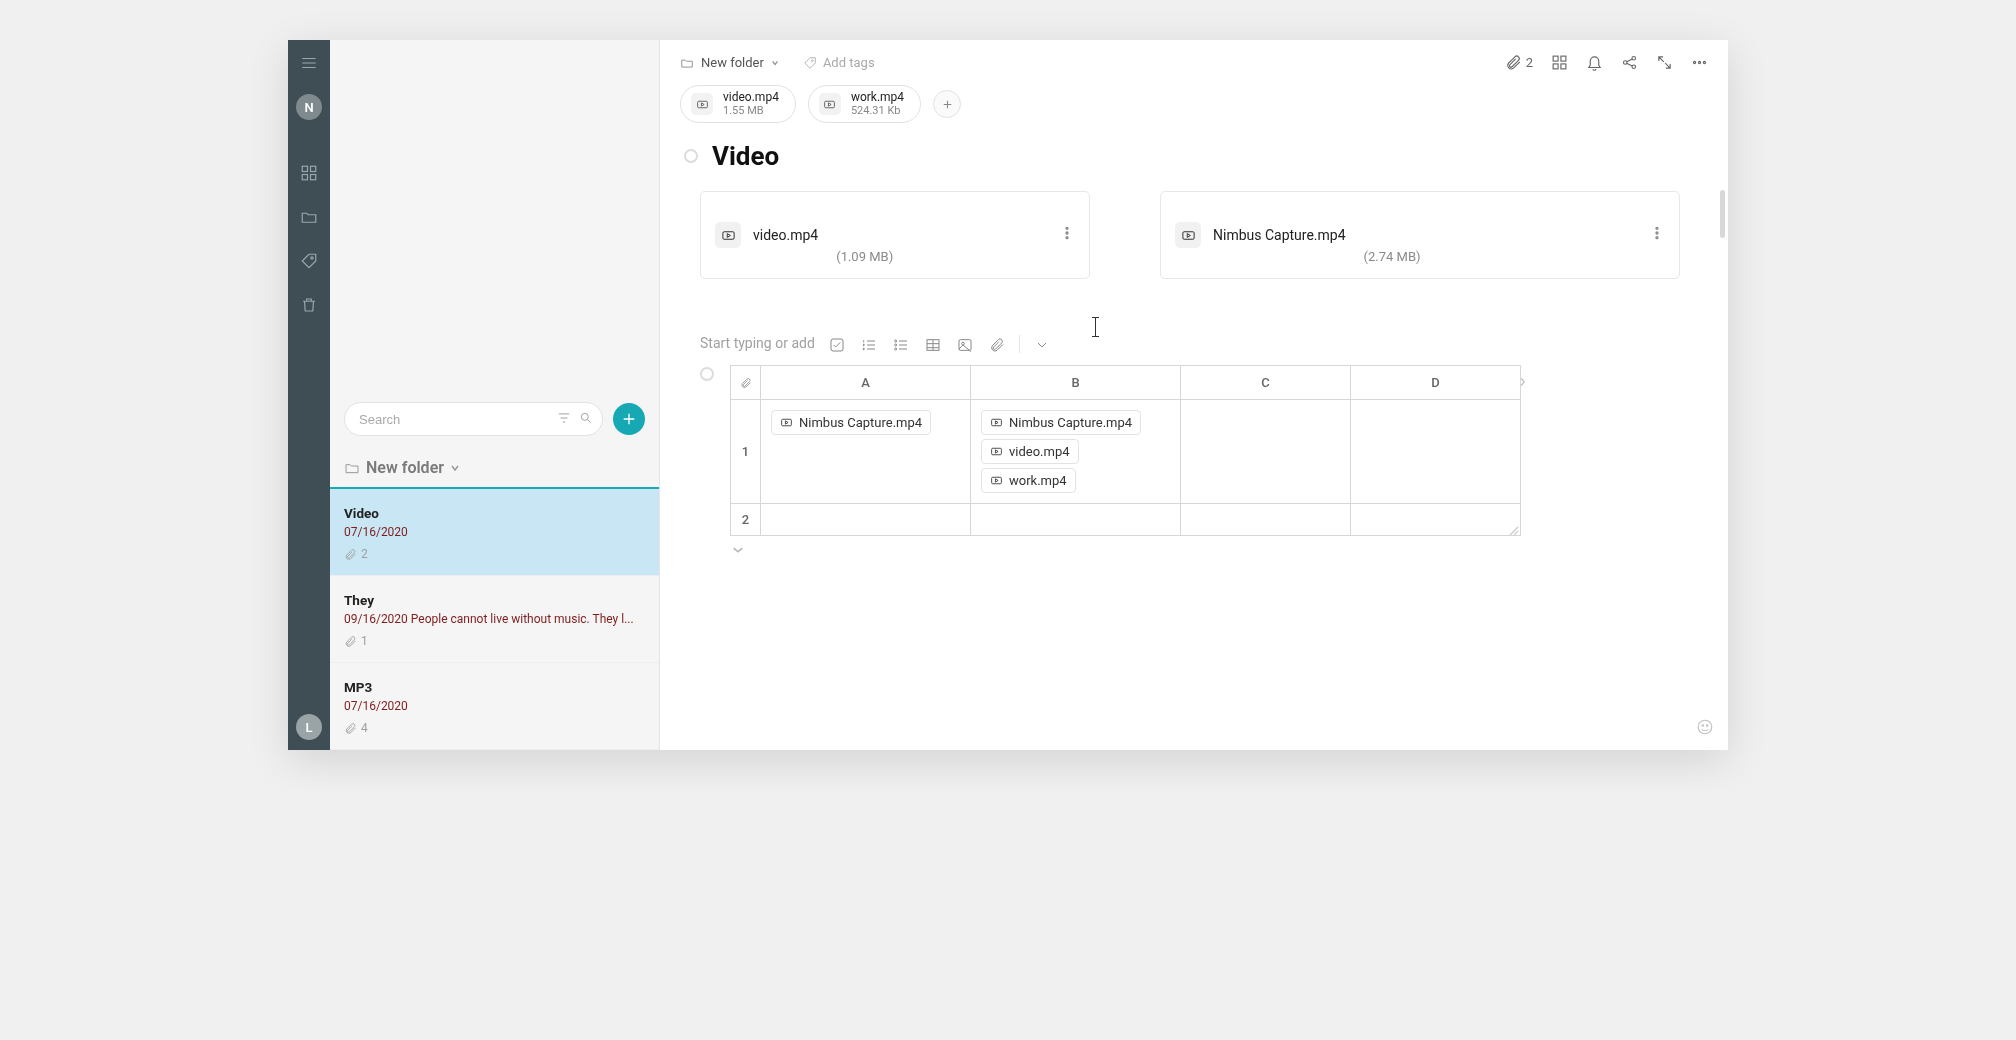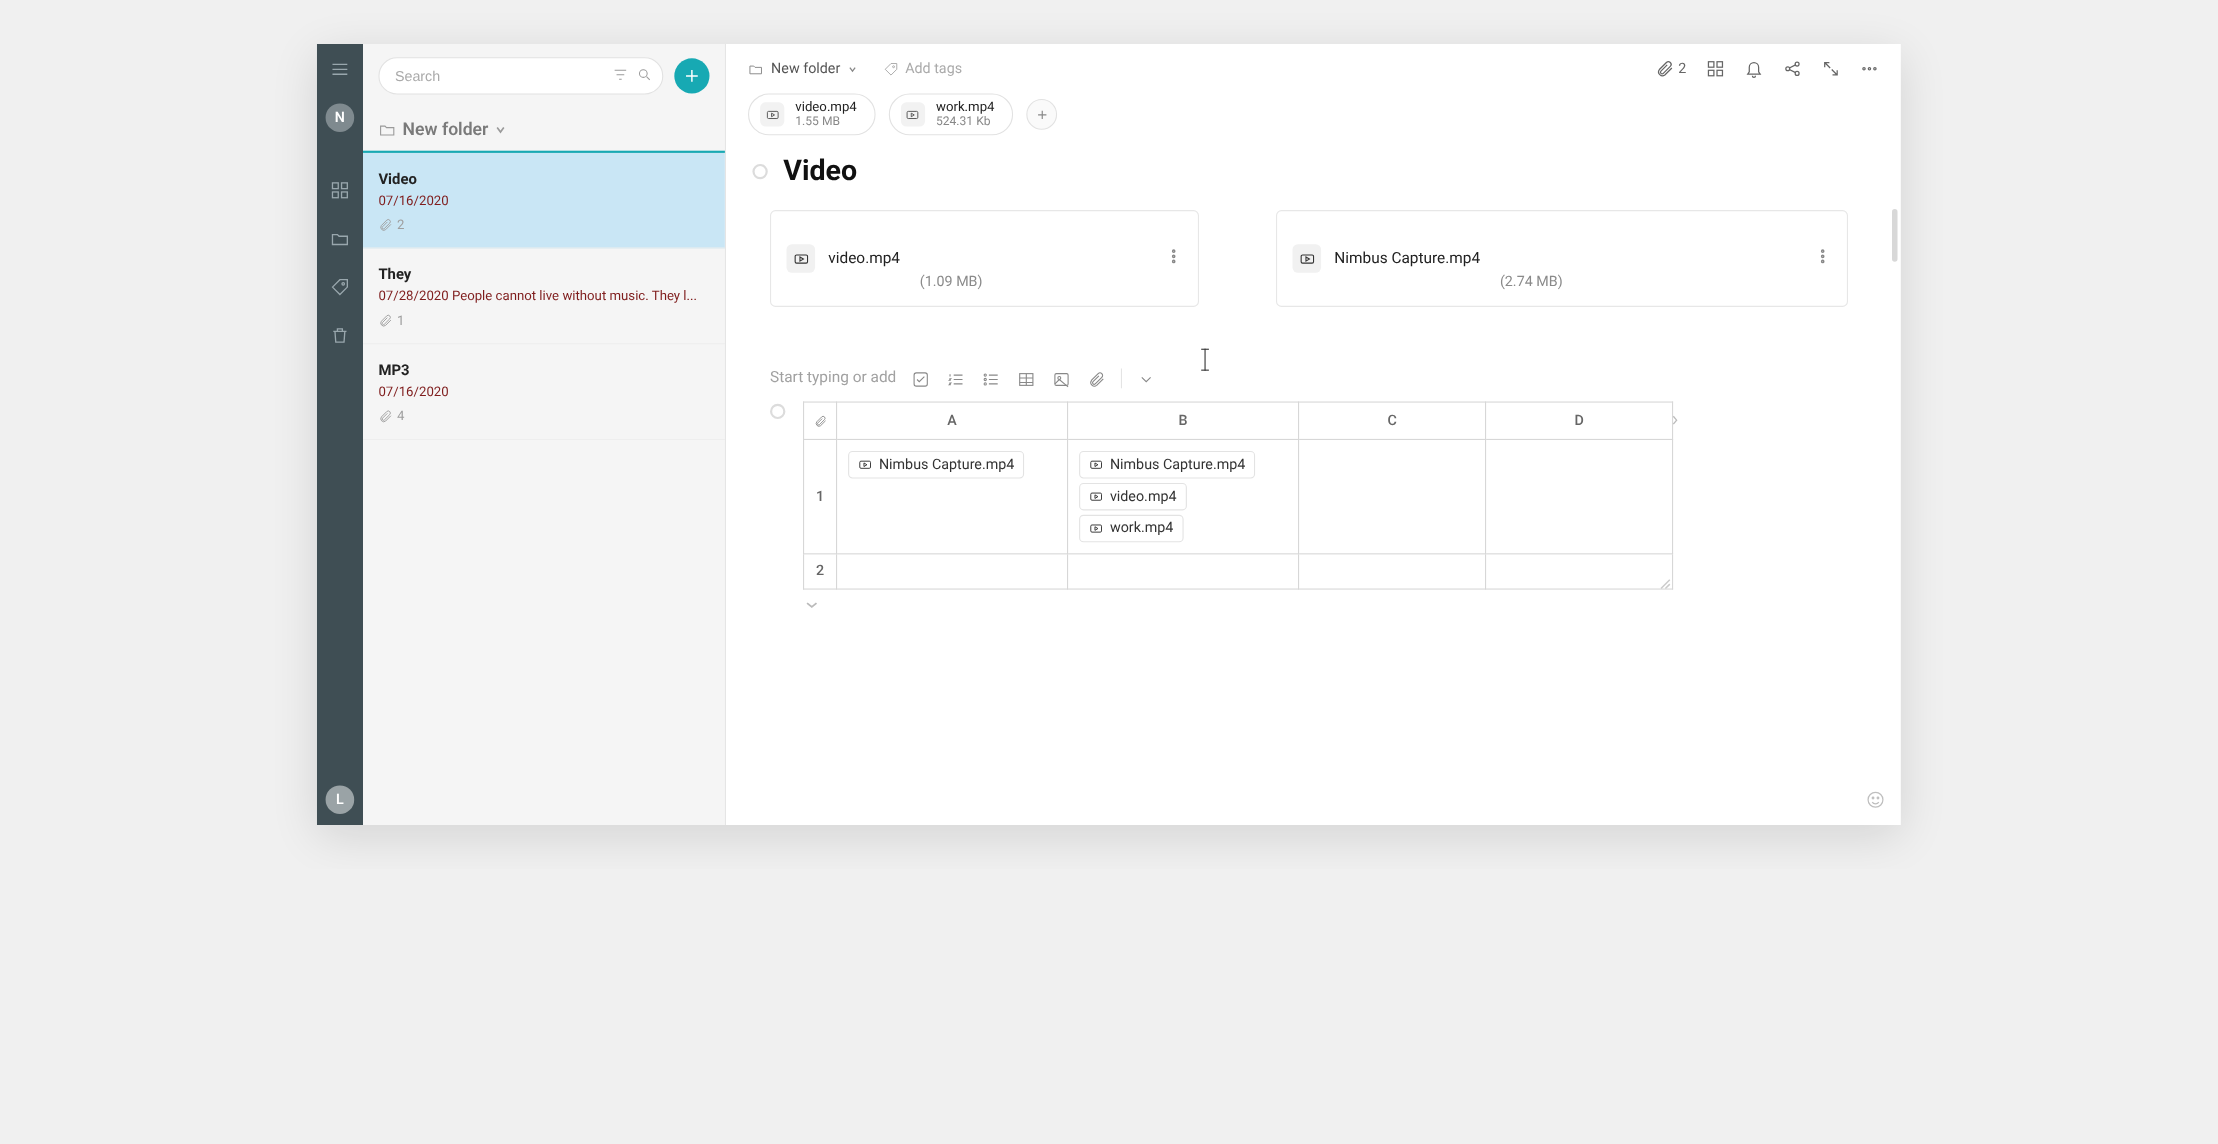--- a/index.html
+++ b/index.html
@@ -37,21 +37,21 @@
   width: 26px; height: 26px; border-radius:50%; background:#7f8a8f; color:#fff;
   display:flex; align-items:center; justify-content:center; font-size:13px; font-weight:600;
 }
 .rail-icons { margin-top:22px; display:flex; flex-direction:column; gap:18px; }
 
 
 .sidebar {
   width: 330px;
   background:#f5f5f5;
   border-right:1px solid #e5e5e5;
-  display:flex; flex-direction:column;
+  display:flex; flex-direction:column;justify-content:flex-end;
 }
 .sidebar-top {
   display:flex; align-items:center; gap:10px;
   padding:12px 14px 12px 14px;
 }
 .search-wrap {
   flex:1; position:relative;
 }
 .search-input {
   width:100%; height:34px; border-radius:17px; border:1px solid #e2e2e2;
@@ -265,21 +265,21 @@
         <div class="note-meta">07/16/2020</div>
         <div class="note-attach">
           <svg viewBox="0 0 24 24">
               <path d="M21 11l-9 9a5 5 0 01-7-7l9-9a3.5 3.5 0 015 5l-9 9a2 2 0 01-3-3l8-8"></path>
             </svg>
           <span>2</span>
         </div>
       </div>
       <div class="note-item">
         <div class="note-title">They</div>
-        <div class="note-meta">07/28/2020 People cannot live without music. They l...</div>
+        <div class="note-meta">09/16/2020 People cannot live without music. They l...</div>
         <div class="note-attach">
           <svg viewBox="0 0 24 24">
               <path d="M21 11l-9 9a5 5 0 01-7-7l9-9a3.5 3.5 0 015 5l-9 9a2 2 0 01-3-3l8-8"></path>
             </svg>
           <span>1</span>
         </div>
       </div>
       <div class="note-item">
         <div class="note-title">MP3</div>
         <div class="note-meta">07/16/2020</div>

